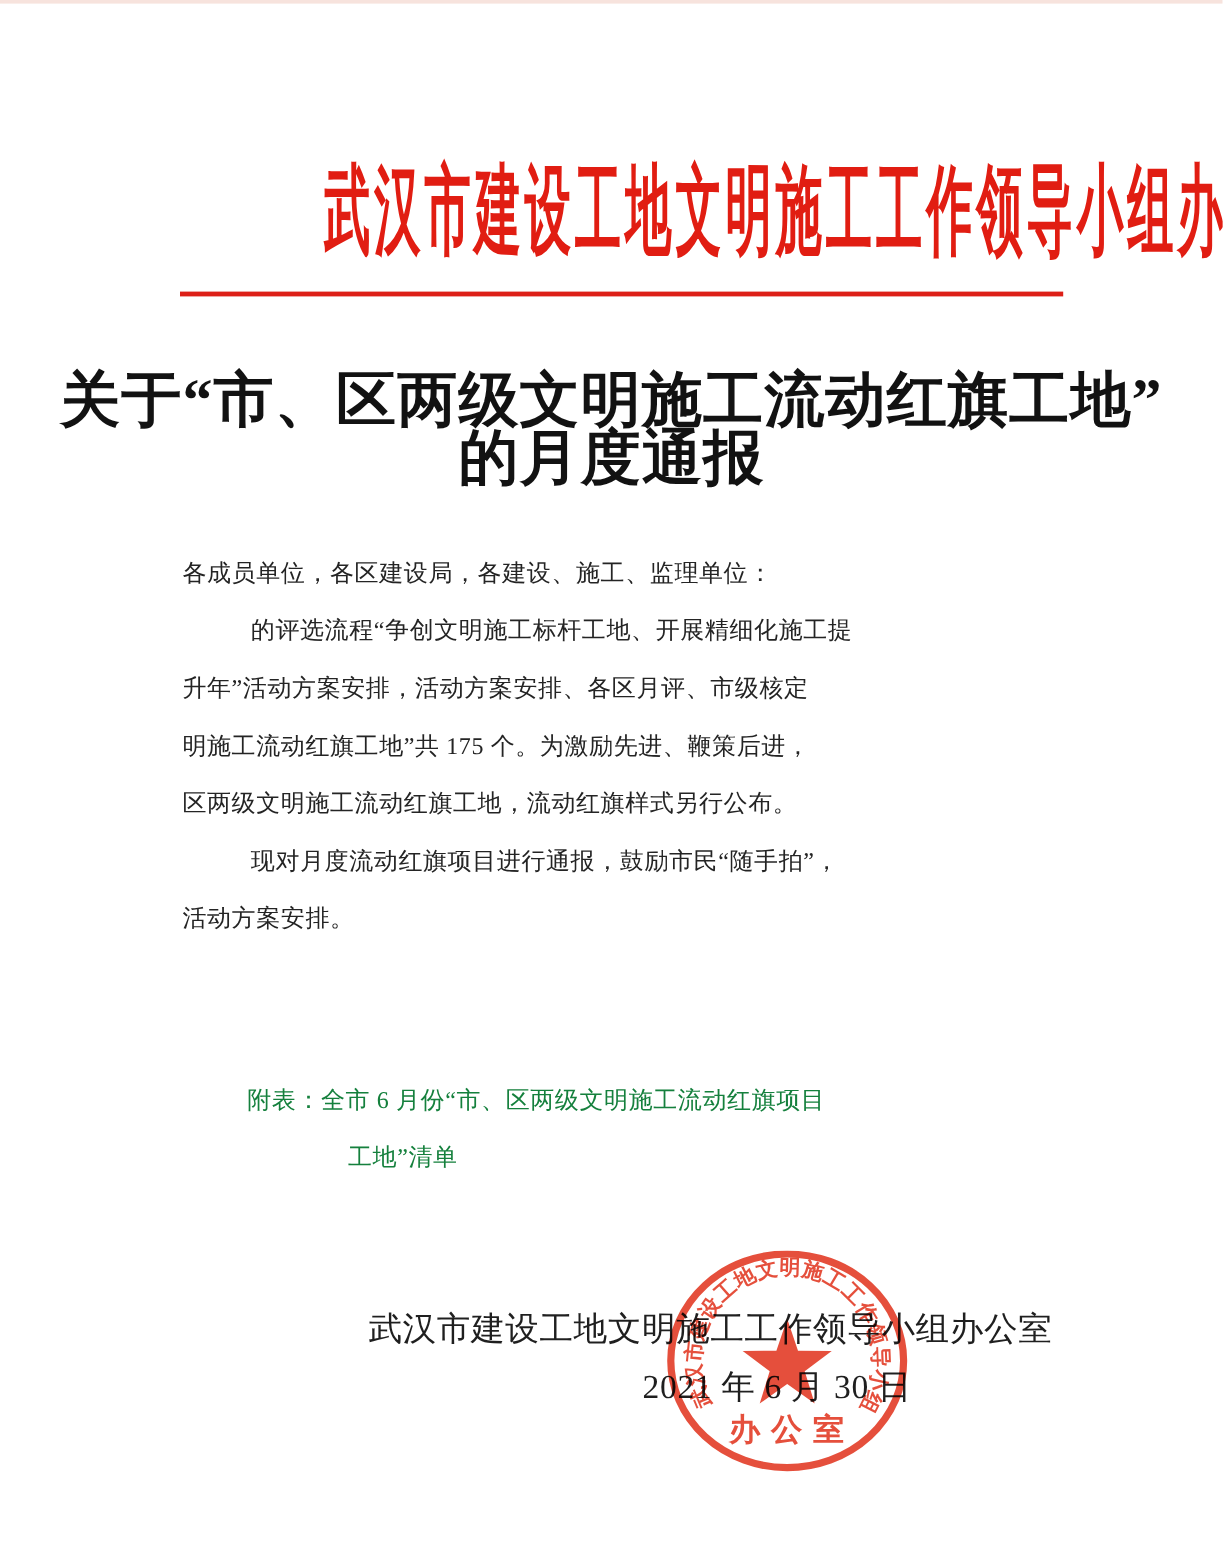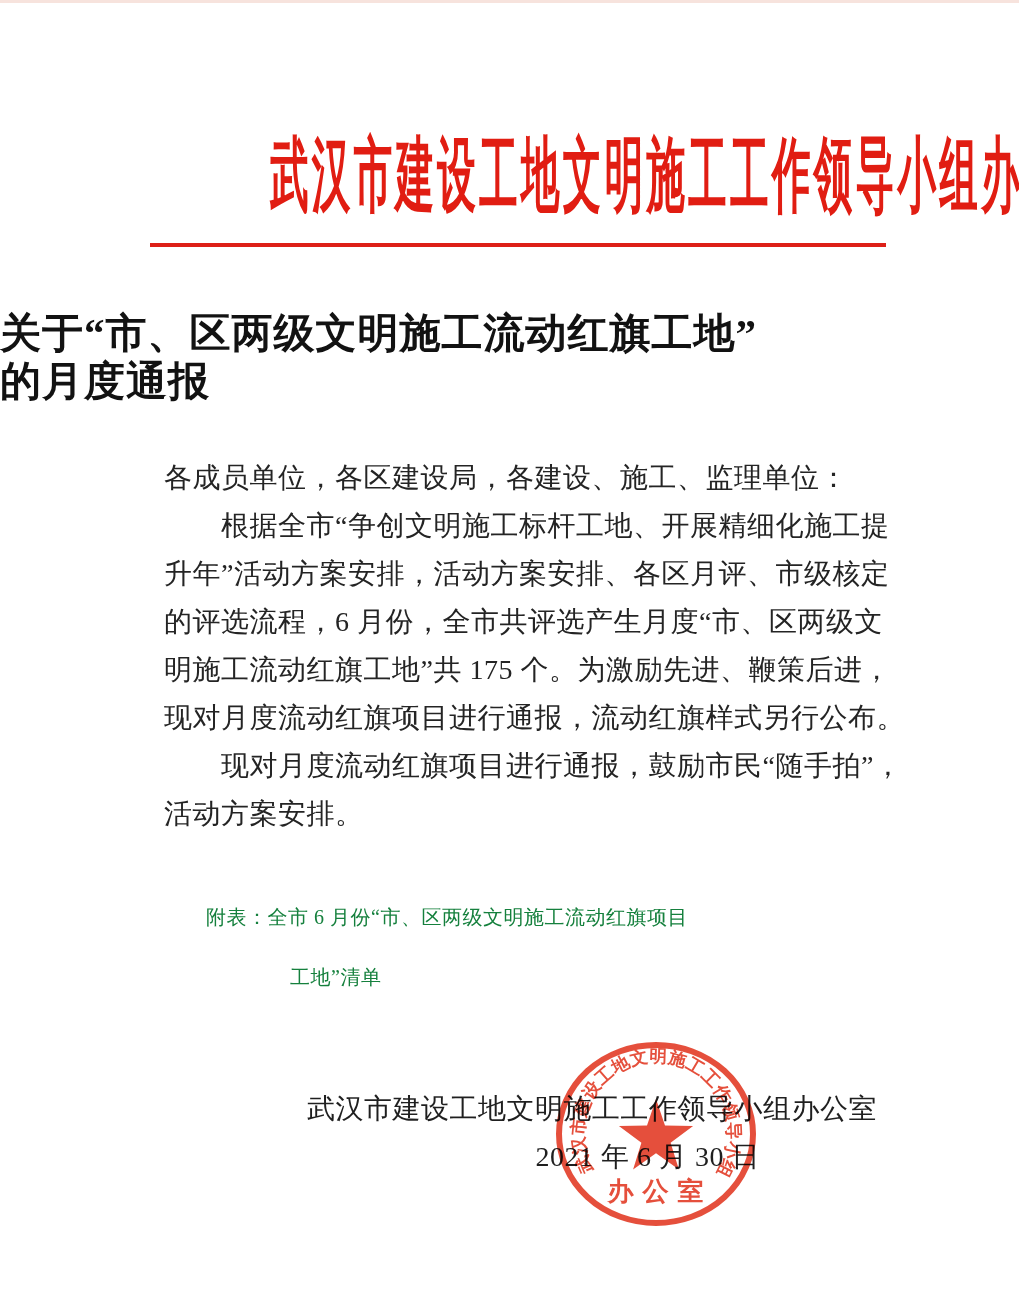--- a/index.html
+++ b/index.html
@@ -34,49 +34,48 @@
   .red-rule {
     position: absolute;
     top: 243px; left: 150px;
     width: 736px; height: 4px;
     background: #dd2018;
   }
   .doc-title {
     position: absolute;
     top: 309px; left: 0;
     width: 100%;
-    text-align: left;
+    text-align: center;
     color: #121212;
-    font-size: 41px;
+    font-size: 50px;
     font-weight: bold;
     line-height: 48px;
     letter-spacing: 1px;
   }
   .body-block {
     position: absolute;
     top: 454px; left: 152px;
     width: 730px;
     color: #242424;
-    font-size: 28px;
+    font-size: 20px;
     line-height: 48px;
     letter-spacing: 0.5px;
     white-space: nowrap;
-    margin-left: 12px;
   }
   .body-block .indent { text-indent: 57px; }
   .attachment-block {
     position: absolute;
     top: 893px; left: 206px;
     color: #15803d;
     font-size: 20px;
     line-height: 48px;
     letter-spacing: 0.5px;
     white-space: nowrap;
   }
-  .attachment-block .att-cont { padding-left: 84px; margin-top: 12px; }
+  .attachment-block .att-cont { padding-left: 84px; }
   .signature-block {
     position: absolute;
     top: 1085px; left: 0;
     width: 100%;
     color: #1f1f1f;
     font-size: 28px;
     line-height: 48px;
     letter-spacing: 0.5px;
   }
   .sig-org  { text-align: right; padding-right: 142px; white-space: nowrap; }
@@ -116,25 +115,24 @@
 
   <div class="red-rule"></div>
 
   <div class="doc-title">
     <div>关于“市、区两级文明施工流动红旗工地”</div>
     <div>的月度通报</div>
   </div>
 
   <div class="body-block">
     <div>各成员单位，各区建设局，各建设、施工、监理单位：</div>
-    <div class="indent">根据全市“争创文明施工标杆工地、开展精细化施工提</div>
+    <div class="indent">的评选流程“争创文明施工标杆工地、开展精细化施工提</div>
     <div>升年”活动方案安排，活动方案安排、各区月评、市级核定</div>
-    <div>的评选流程，6 月份，全市共评选产生月度“市、区两级文</div>
     <div>明施工流动红旗工地”共 175 个。为激励先进、鞭策后进，</div>
-    <div>现对月度流动红旗项目进行通报，流动红旗样式另行公布。</div>
+    <div>区两级文明施工流动红旗工地，流动红旗样式另行公布。</div>
     <div class="indent">现对月度流动红旗项目进行通报，鼓励市民“随手拍”，</div>
     <div>活动方案安排。</div>
   </div>
 
   <div class="attachment-block">
     <div>附表：全市 6 月份“市、区两级文明施工流动红旗项目</div>
     <div class="att-cont">工地”清单</div>
   </div>
 
   <div class="signature-block">

